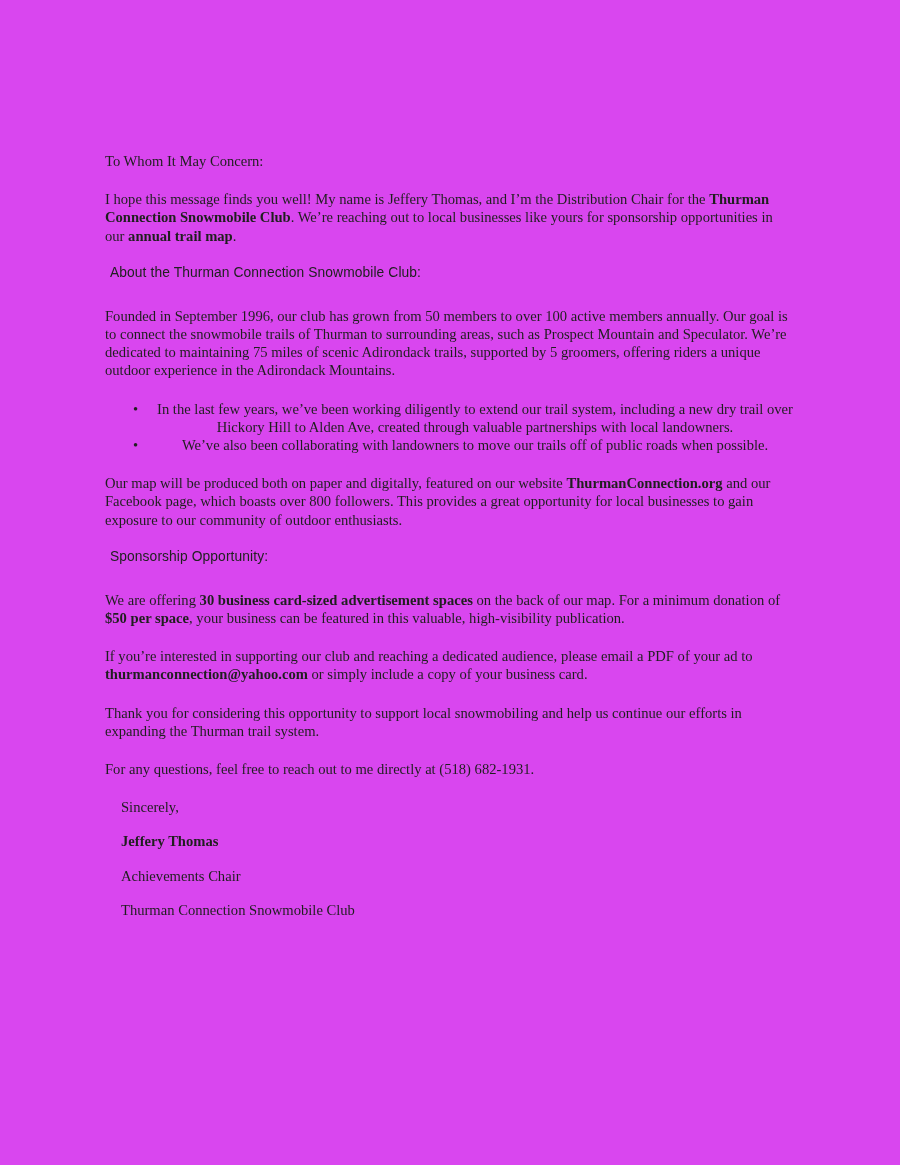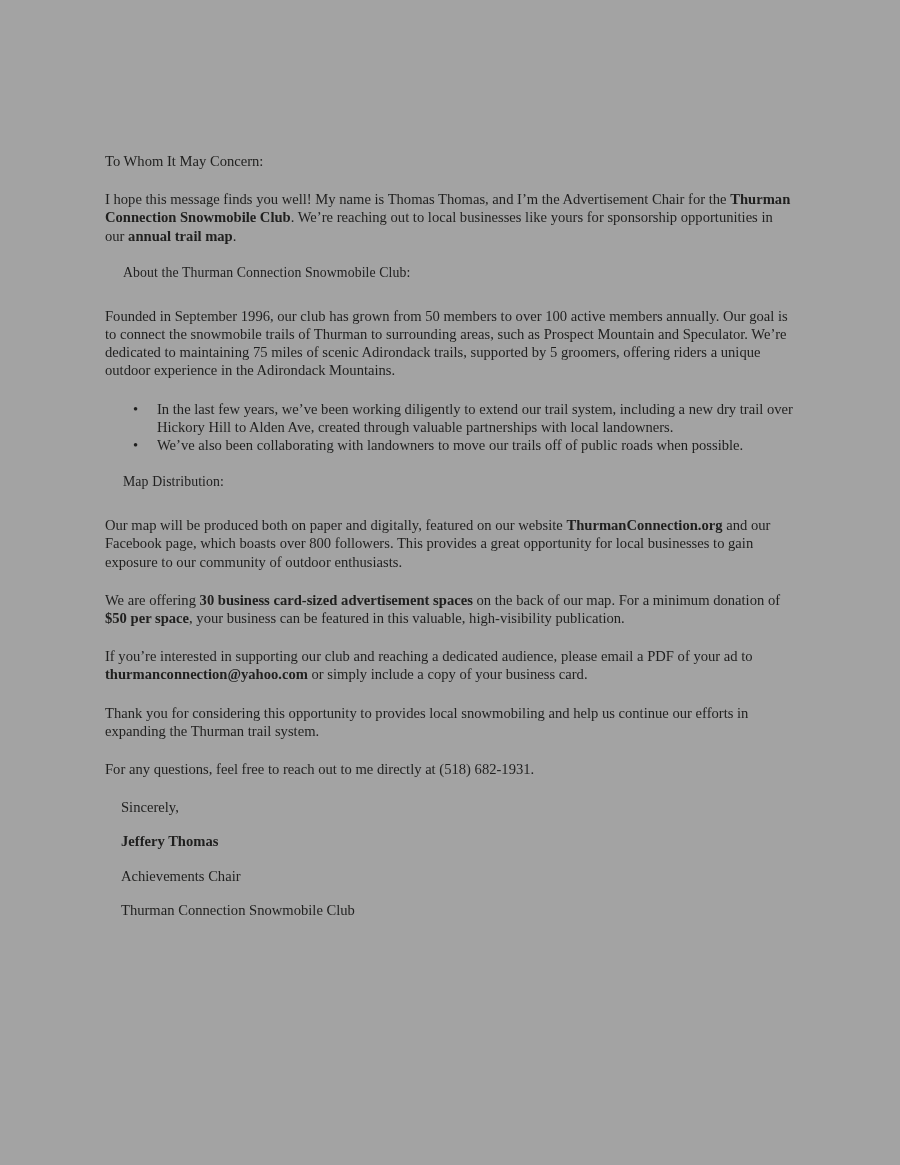--- a/index.html
+++ b/index.html
@@ -7,82 +7,83 @@
   html, body { background: #ffffff; }
   body {
     width: 900px;
     height: 1165px;
     position: relative;
     overflow: hidden;
   }
   .page {
     position: absolute;
     inset: 0;
-    background: #a3a3a3;
+    background: #d946ef;
     padding: 152px 107px 0 105px;
     font-family: "Liberation Serif", "DejaVu Serif", serif;
     font-size: 14.6px;
     line-height: 18.2px;
     color: #1f1f1e;
     text-align: left;
   }
   .para { margin: 0 0 20px 0; }
   .heading {
-    font-family: Liberation Serif, serif;
+    font-family: Liberation Sans, sans-serif;
     font-size: 13.8px;
     font-weight: 400;
     line-height: 15px;
     color: #212121;
     letter-spacing: 0.1px;
-    margin: 0 0 27px 18px;
+    margin: 0 0 27px 5px;
   }
   b, .bold { font-weight: 700; }
   ul.bullets {
     list-style: none;
     margin: 0 0 20px 0;
     padding-left: 52px;
+    text-align: center;
   }
   ul.bullets li { position: relative; }
   ul.bullets li::before {
     content: "\2022";
     position: absolute;
     left: -24px;
     top: 0;
   }
   .signature p { margin: 16px; }
 </style>
 </head>
 <body>
 
 <div class="page">
 
   <p class="para">To Whom It May Concern:</p>
 
-  <p class="para"><span>I hope this message finds you well! My name is Thomas Thomas, and I’m the Advertisement Chair for the </span><b>Thurman Connection Snowmobile Club</b><span>. We’re reaching out to local businesses like yours for sponsorship opportunities in our </span><b>annual trail map</b><span>.</span></p>
+  <p class="para"><span>I hope this message finds you well! My name is Jeffery Thomas, and I’m the Distribution Chair for the </span><b>Thurman Connection Snowmobile Club</b><span>. We’re reaching out to local businesses like yours for sponsorship opportunities in our </span><b>annual trail map</b><span>.</span></p>
 
   <p class="heading">About the Thurman Connection Snowmobile Club:</p>
 
   <p class="para"><span>Founded in September 1996, our club has grown from 50 members to over 100 active members annually. Our goal is to connect the snowmobile trails of Thurman to surrounding areas, such as Prospect Mountain and Speculator. We’re dedicated to maintaining 75 miles of scenic Adirondack trails, supported by 5 groomers, offering riders a unique outdoor experience in the Adirondack Mountains.</span></p>
 
 
   <ul class="bullets">
       <li>In the last few years, we’ve been working diligently to extend our trail system, including a new dry trail over Hickory Hill to Alden Ave, created through valuable partnerships with local landowners.</li>
       <li>We’ve also been collaborating with landowners to move our trails off of public roads when possible.</li>
     </ul>
 
-  <p class="heading">Map Distribution:</p>
 
   <p class="para"><span>Our map will be produced both on paper and digitally, featured on our website </span><b>ThurmanConnection.org</b><span> and our Facebook page, which boasts over 800 followers. This provides a great opportunity for local businesses to gain exposure to our community of outdoor enthusiasts.</span></p>
 
+  <p class="heading">Sponsorship Opportunity:</p>
 
   <p class="para"><span>We are offering </span><b>30 business card-sized advertisement spaces</b><span> on the back of our map. For a minimum donation of </span><b>$50 per space</b><span>, your business can be featured in this valuable, high-visibility publication.</span></p>
 
   <p class="para"><span>If you’re interested in supporting our club and reaching a dedicated audience, please email a PDF of your ad to </span><b>thurmanconnection@yahoo.com</b><span> or simply include a copy of your business card.</span></p>
 
-  <p class="para"><span>Thank you for considering this opportunity to provides local snowmobiling and help us continue our efforts in expanding the Thurman trail system.</span></p>
+  <p class="para"><span>Thank you for considering this opportunity to support local snowmobiling and help us continue our efforts in expanding the Thurman trail system.</span></p>
 
   <p class="para"><span>For any questions, feel free to reach out to me directly at (518) 682-1931.</span></p>
 
   <div class="signature">
     <p>Sincerely,</p>
     <p class="bold">Jeffery Thomas</p>
     <p>Achievements Chair</p>
     <p>Thurman Connection Snowmobile Club</p>
   </div>
 

